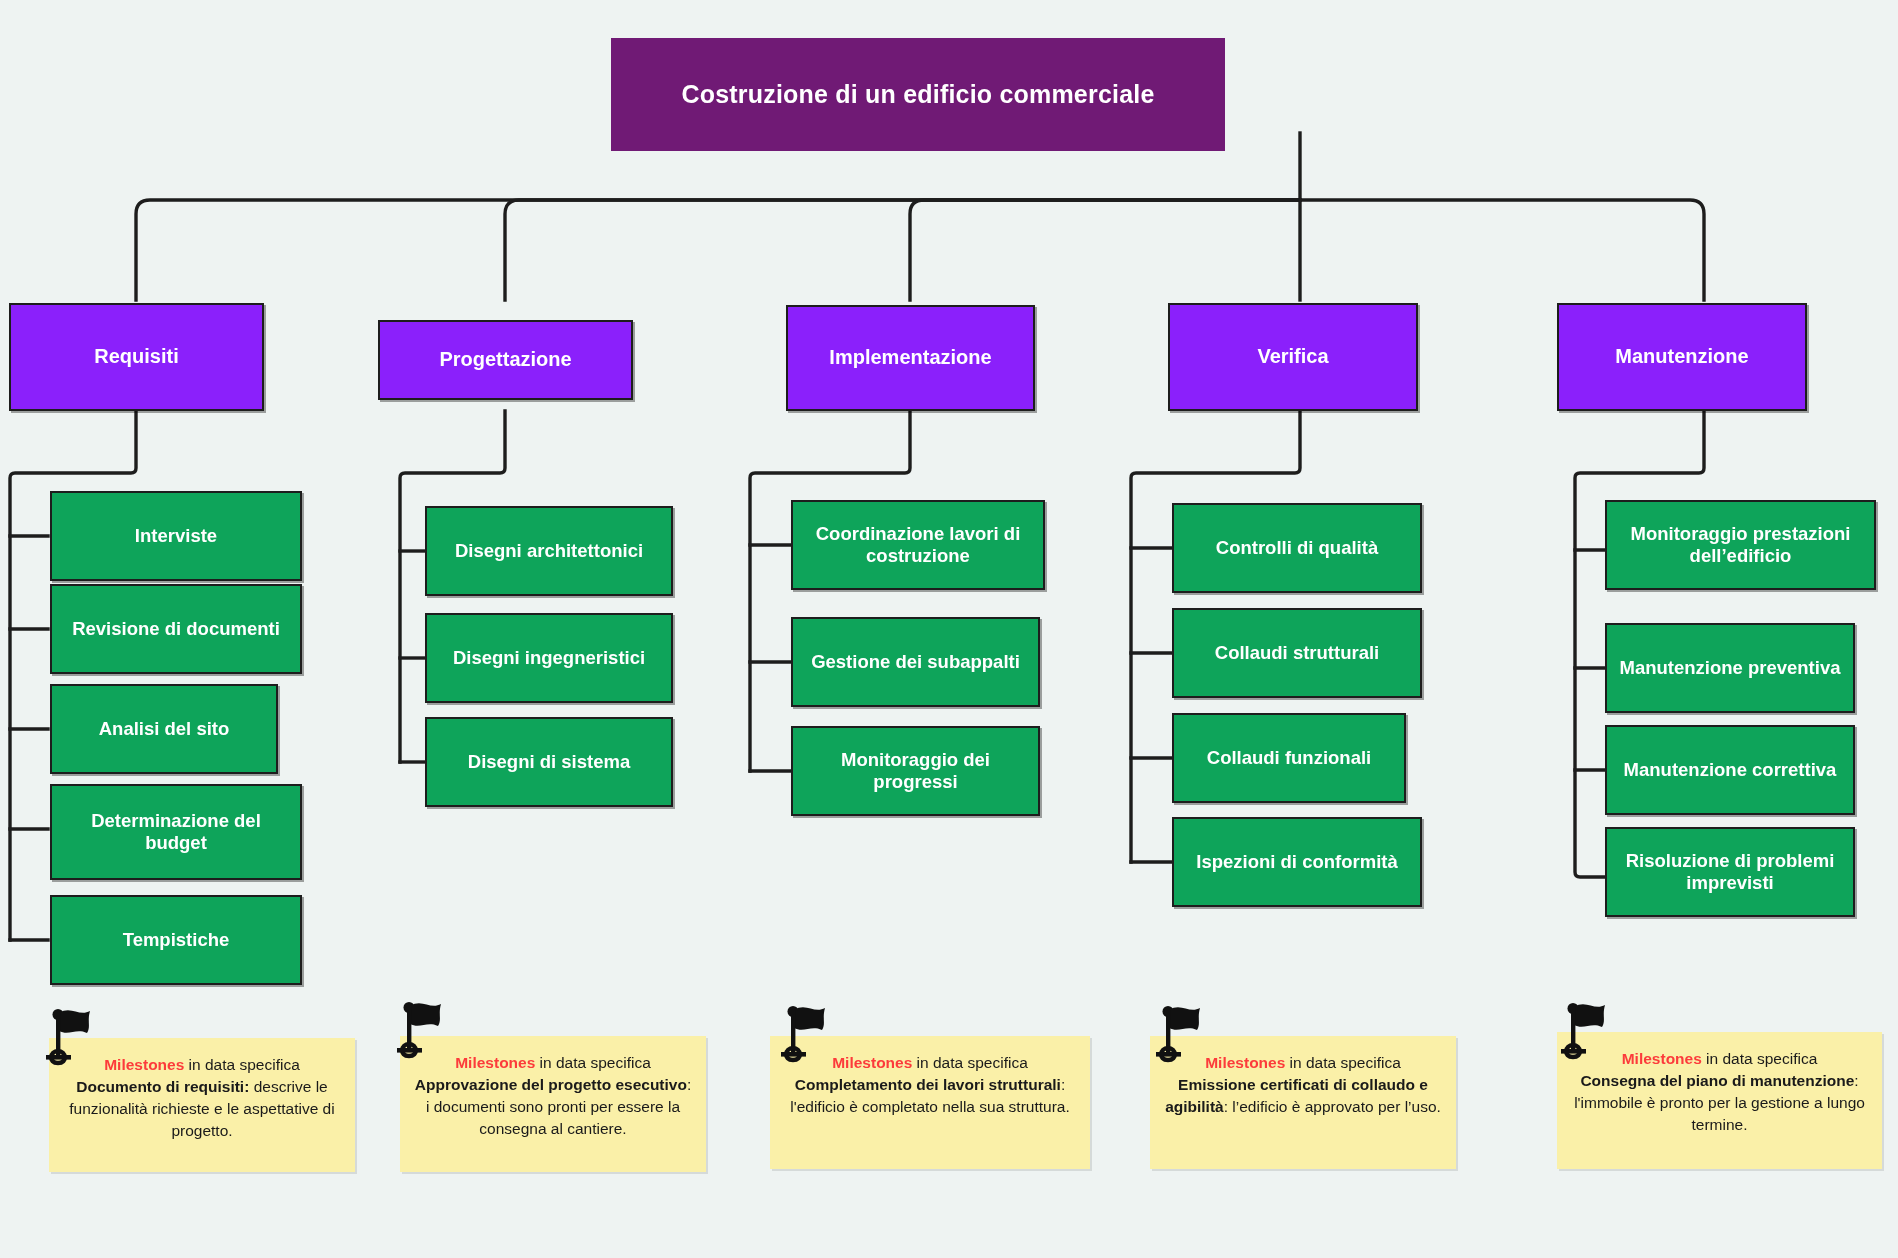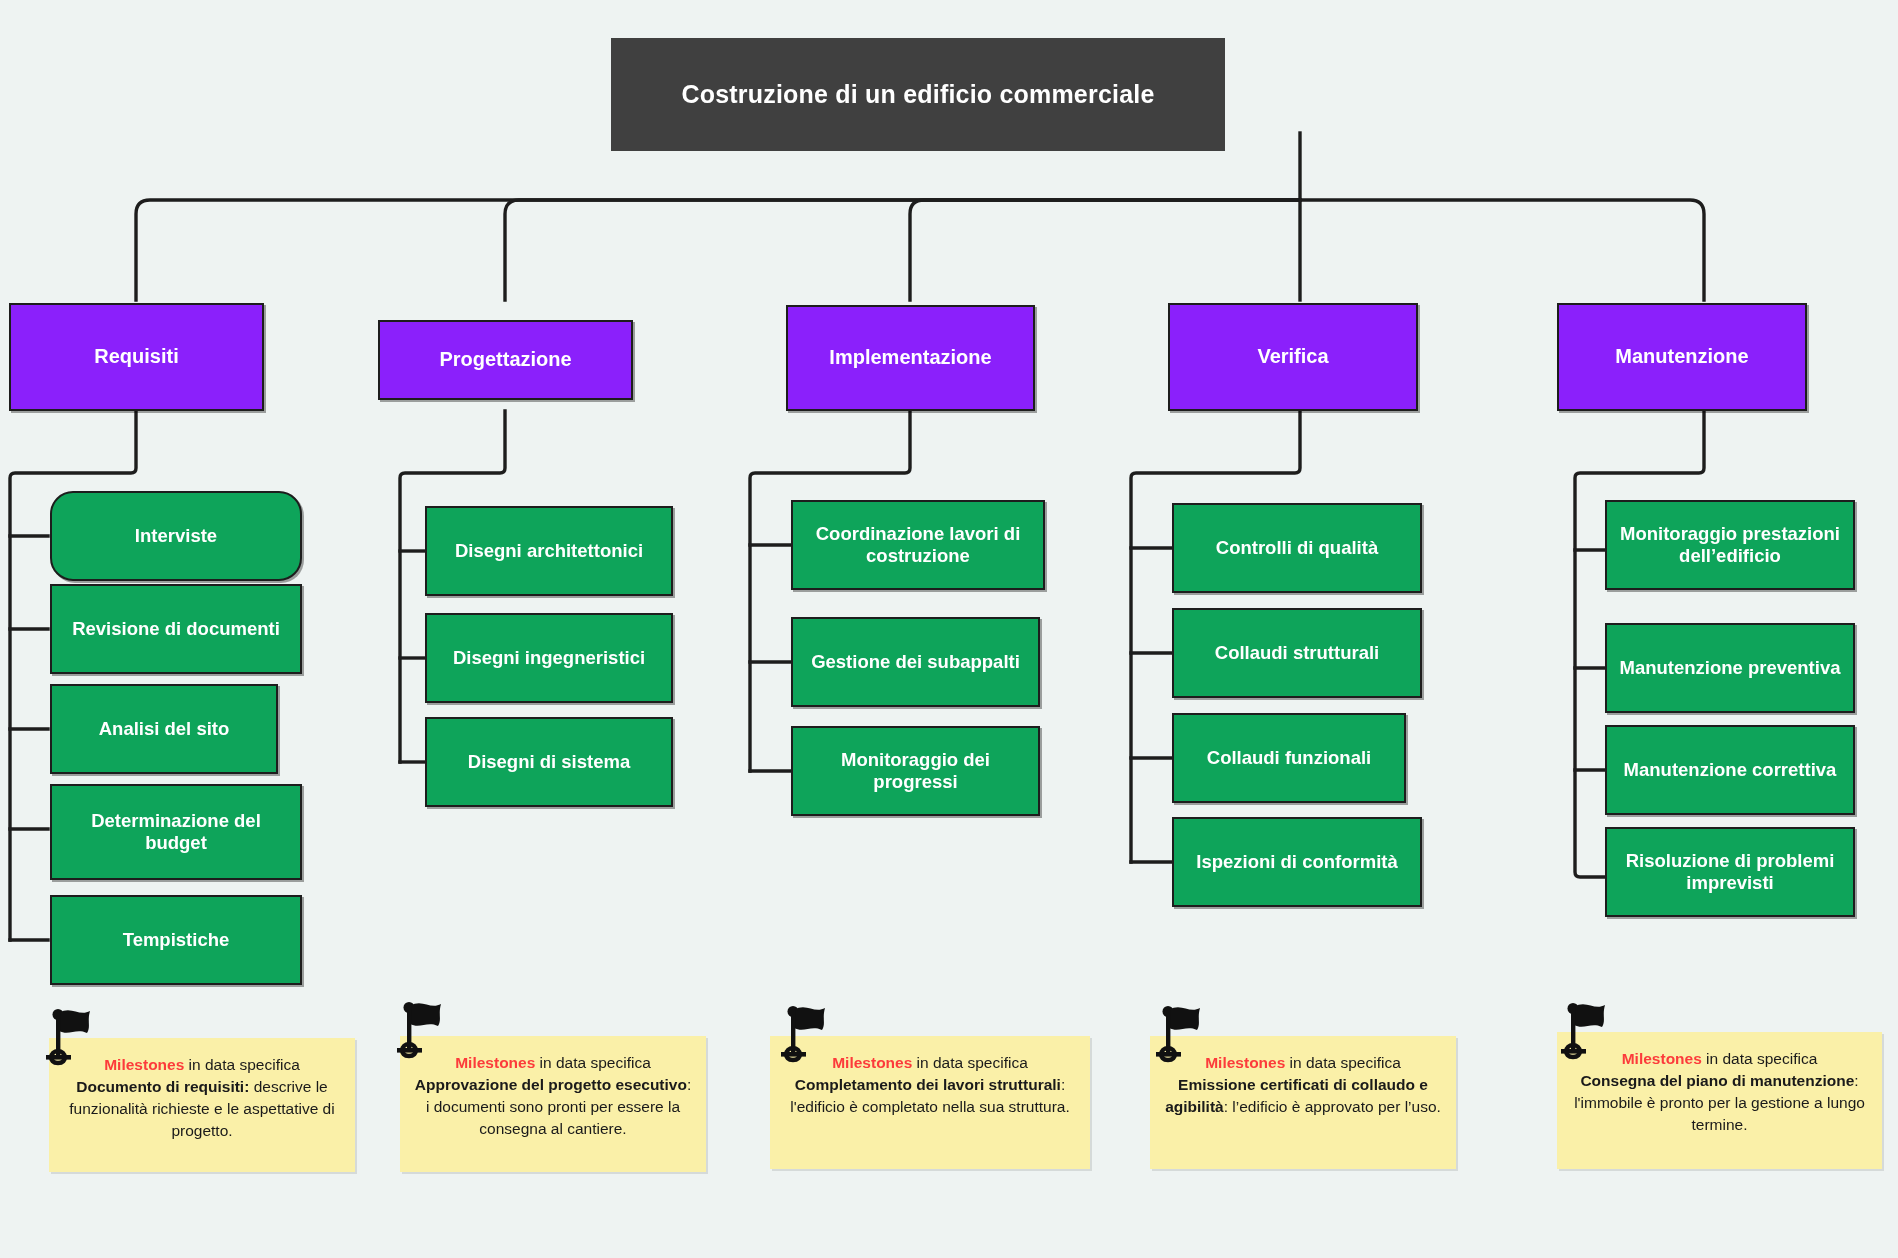--- a/index.html
+++ b/index.html
@@ -26,21 +26,21 @@
     align-items: center;
     justify-content: center;
     text-align: center;
     color: #ffffff;
     font-weight: bold;
     line-height: 1.18;
     border: 2px solid #1d1d1d;
     box-shadow: 2px 2px 0 rgba(0,0,0,0.35);
   }
   .root-node {
-    background: #404040;
+    background: #701a75;
     font-size: 25px;
     letter-spacing: 0.2px;
     border: none;
     box-shadow: none;
   }
   .lvl1-node {
     background: #8b20fb;
     font-size: 20px;
   }
   .lvl2-node {
@@ -127,21 +127,21 @@
   <div class="node lvl1-node" style="left:786px; top:305px; width:249px; height:106px;">
     <span>Implementazione</span>
   </div>
   <div class="node lvl1-node" style="left:1168px; top:303px; width:250px; height:108px;">
     <span>Verifica</span>
   </div>
   <div class="node lvl1-node" style="left:1557px; top:303px; width:250px; height:108px;">
     <span>Manutenzione</span>
   </div>
 
-  <div class="node lvl2-node" style="left:50px; top:491px; width:252px; height:90px;border-radius:23px;">
+  <div class="node lvl2-node" style="left:50px; top:491px; width:252px; height:90px;">
     <span>Interviste</span>
   </div>
   <div class="node lvl2-node" style="left:50px; top:584px; width:252px; height:90px;">
     <span>Revisione di documenti</span>
   </div>
   <div class="node lvl2-node" style="left:50px; top:684px; width:228px; height:90px;">
     <span>Analisi del sito</span>
   </div>
   <div class="node lvl2-node" style="left:50px; top:784px; width:252px; height:96px;">
     <span>Determinazione del budget</span>
@@ -176,21 +176,21 @@
   <div class="node lvl2-node" style="left:1172px; top:608px; width:250px; height:90px;">
     <span>Collaudi strutturali</span>
   </div>
   <div class="node lvl2-node" style="left:1172px; top:713px; width:234px; height:90px;">
     <span>Collaudi funzionali</span>
   </div>
   <div class="node lvl2-node" style="left:1172px; top:817px; width:250px; height:90px;">
     <span>Ispezioni di conformità</span>
   </div>
 
-  <div class="node lvl2-node" style="left:1605px; top:500px; width:250px; height:90px;">
+  <div class="node lvl2-node" style="left:1605px; top:500px; width:271px; height:90px;">
     <span>Monitoraggio prestazioni dell’edificio</span>
   </div>
   <div class="node lvl2-node" style="left:1605px; top:725px; width:250px; height:90px;">
     <span>Manutenzione correttiva</span>
   </div>
   <div class="node lvl2-node" style="left:1605px; top:623px; width:250px; height:90px;">
     <span>Manutenzione preventiva</span>
   </div>
   <div class="node lvl2-node" style="left:1605px; top:827px; width:250px; height:90px;">
     <span>Risoluzione di problemi imprevisti</span>

